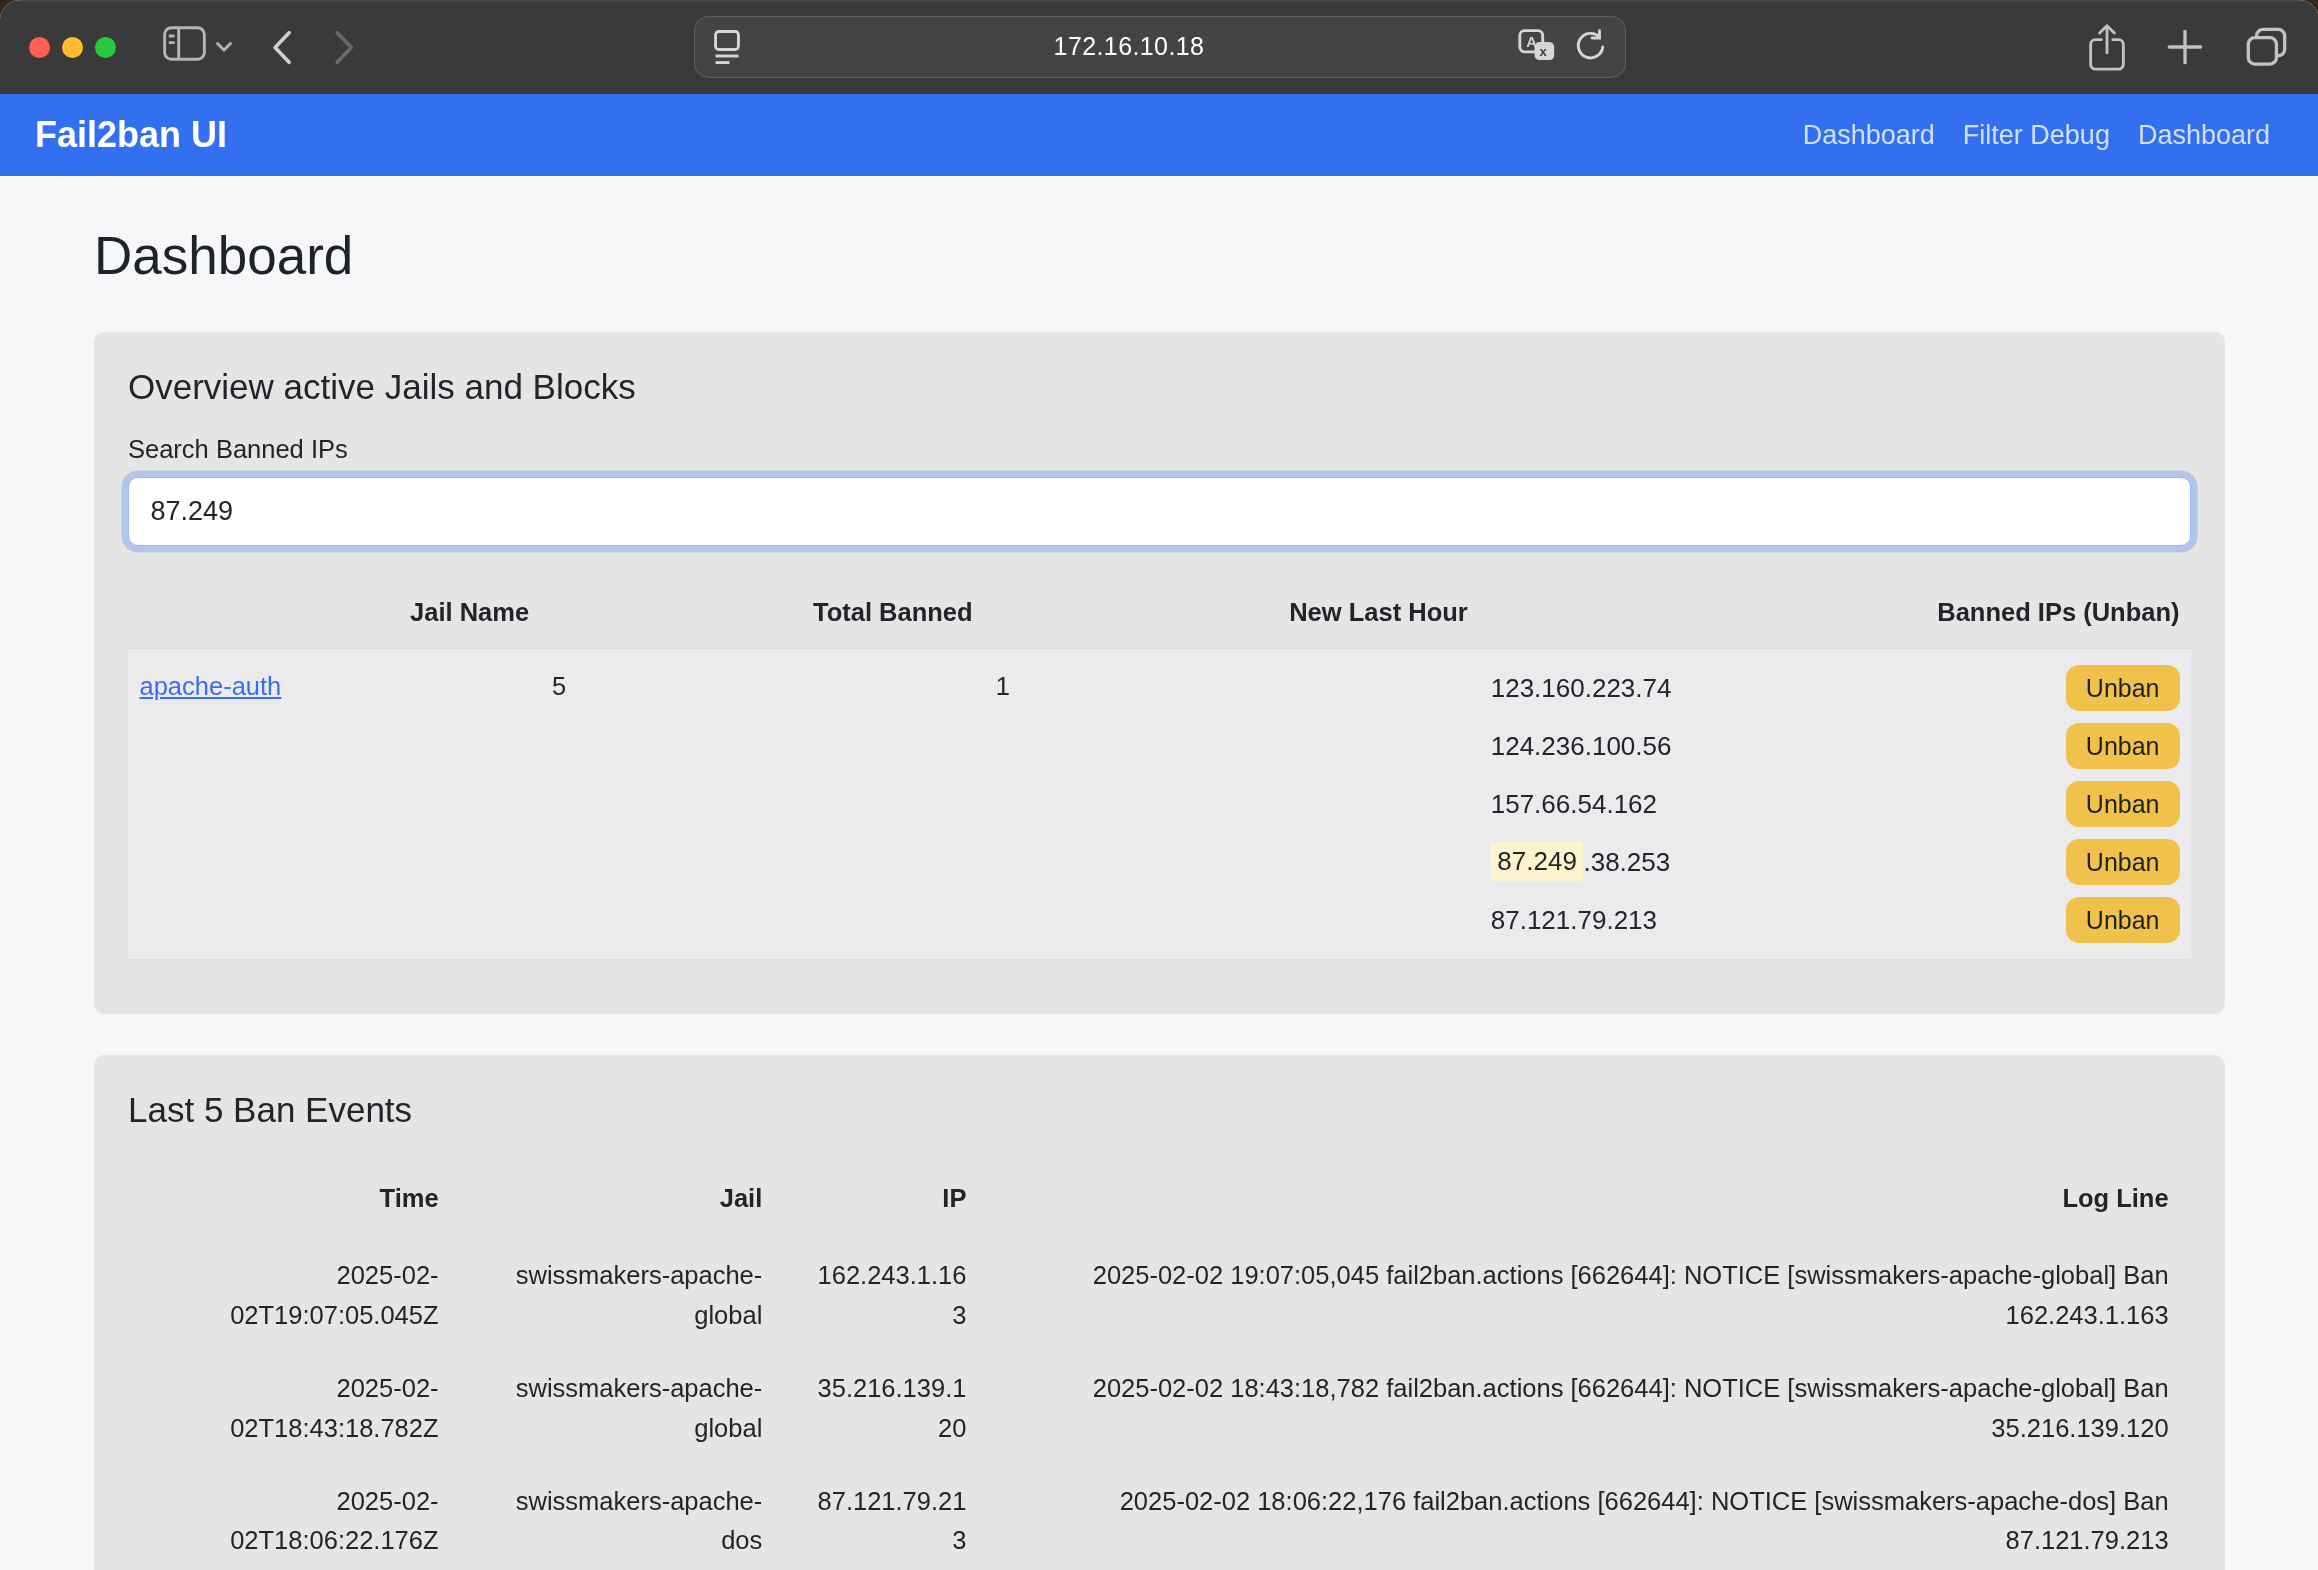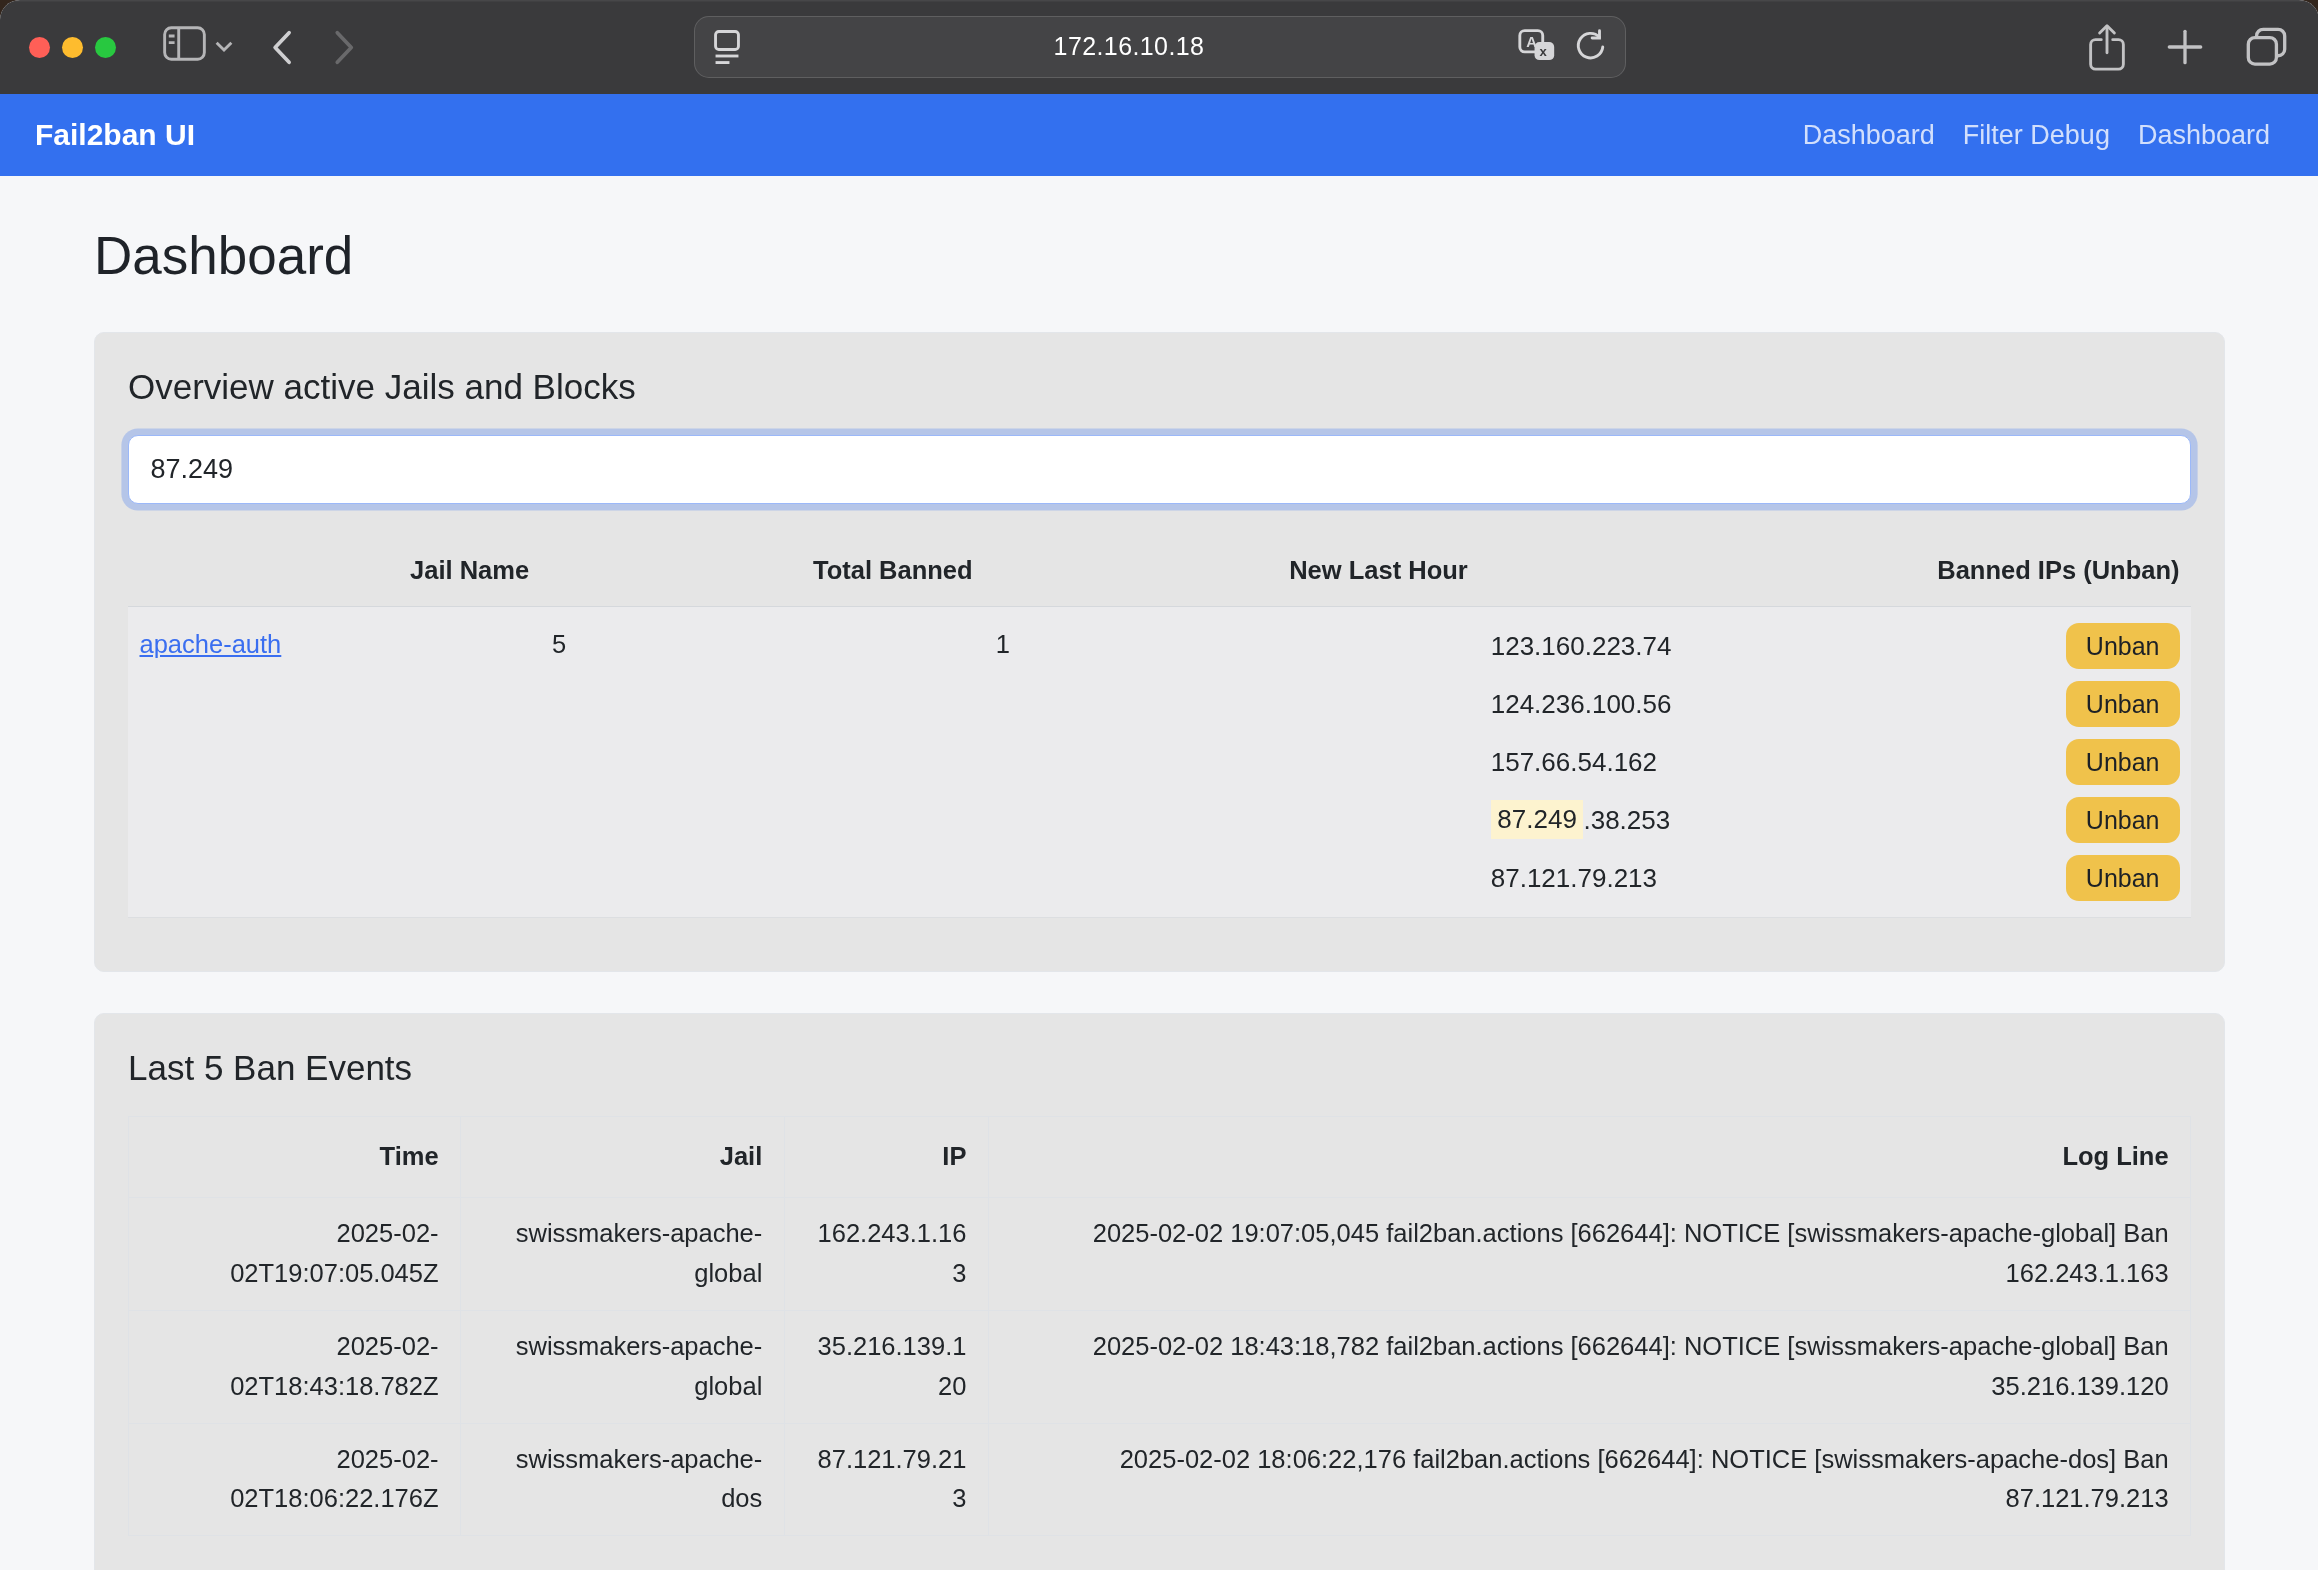--- a/index.html
+++ b/index.html
@@ -58,21 +58,21 @@
     display: flex; align-items: center; gap: 41px;
   }
 
   
   .navbar {
     height: 82px;
     background: #3370ef;
     display: flex; align-items: center;
     padding: 0 35px 0 35px;
   }
-  .brand { color: #ffffff; font-size: 30px; font-weight: 700; }
+  .brand { color: #ffffff; font-size: 36px; font-weight: 700; }
   .nav-links { margin-left: auto; display: flex; }
   .nav-link {
     color: rgba(255,255,255,0.78);
     font-size: 27px;
     padding: 0 14px;
     text-decoration: none;
     cursor: pointer;
   }
 
   
@@ -251,20 +251,21 @@
       <a class="nav-link">Filter Debug</a>
       <a class="nav-link">Dashboard</a>
     </nav>
   </div>
 
   <div class="content">
     <h1 class="page-title">Dashboard</h1>
 
     <div class="card">
       <div class="card-title">Overview active Jails and Blocks</div>
+      <label class="form-label">Search Banned IPs</label>
       <input class="search-input" type="text" value="87.249" style="">
 
       <table class="ov-table">
         <colgroup>
           <col style="width:20%">
             <col style="width:21.5%">
             <col style="width:24%">
             <col style="width:34.5%">
         </colgroup>
         <thead>

